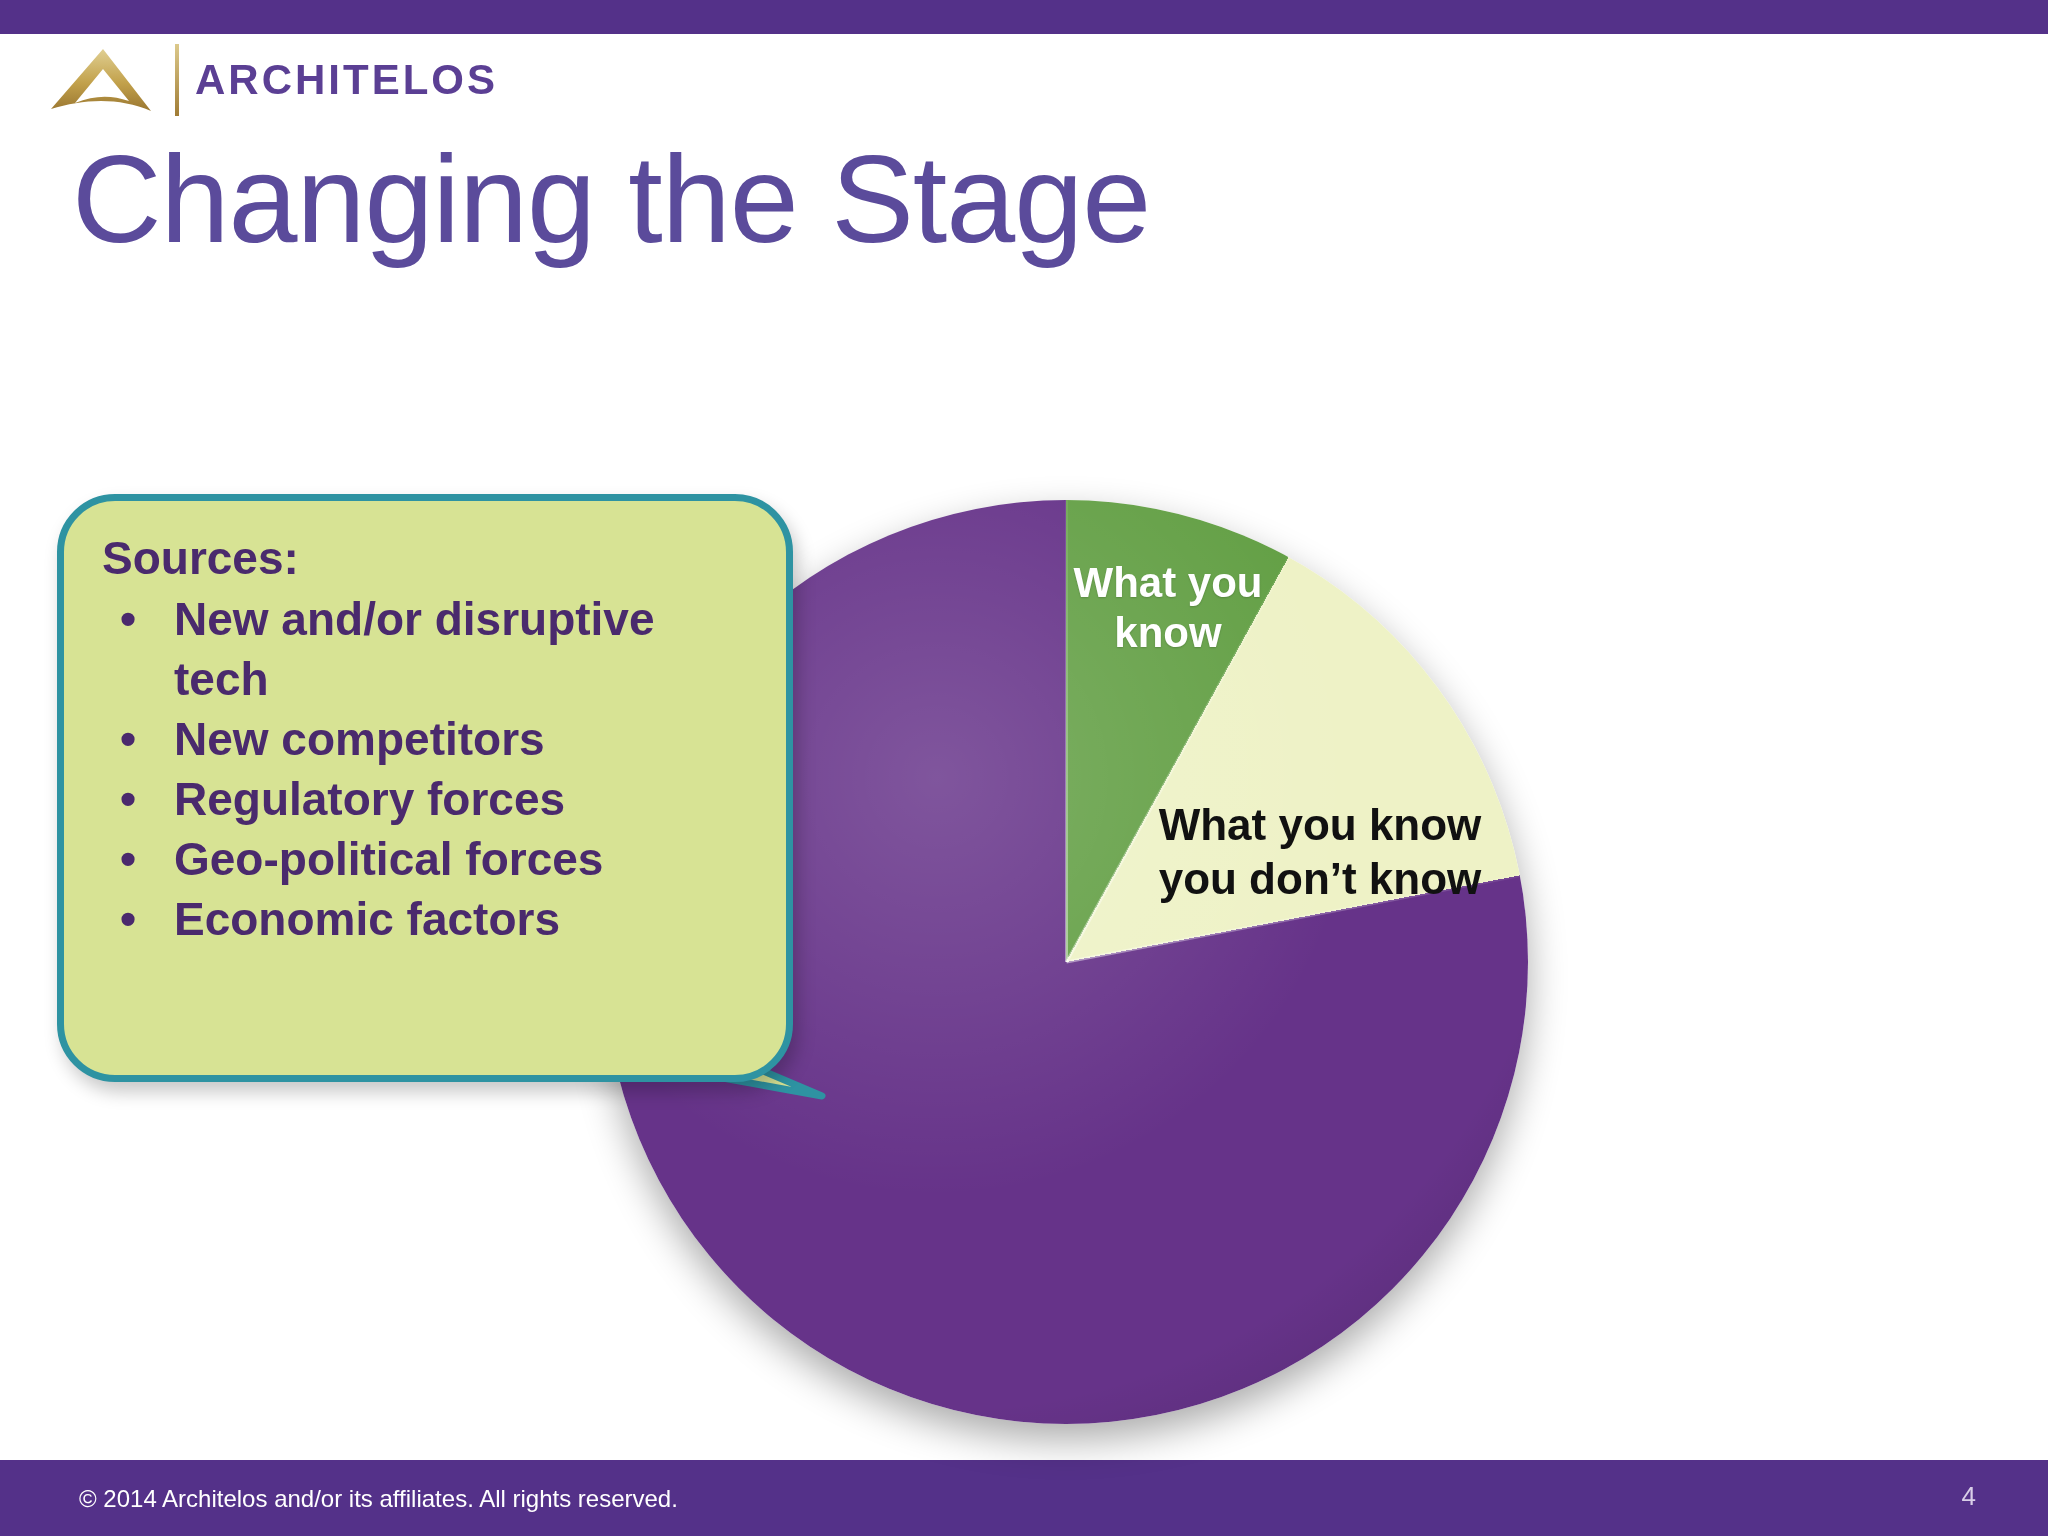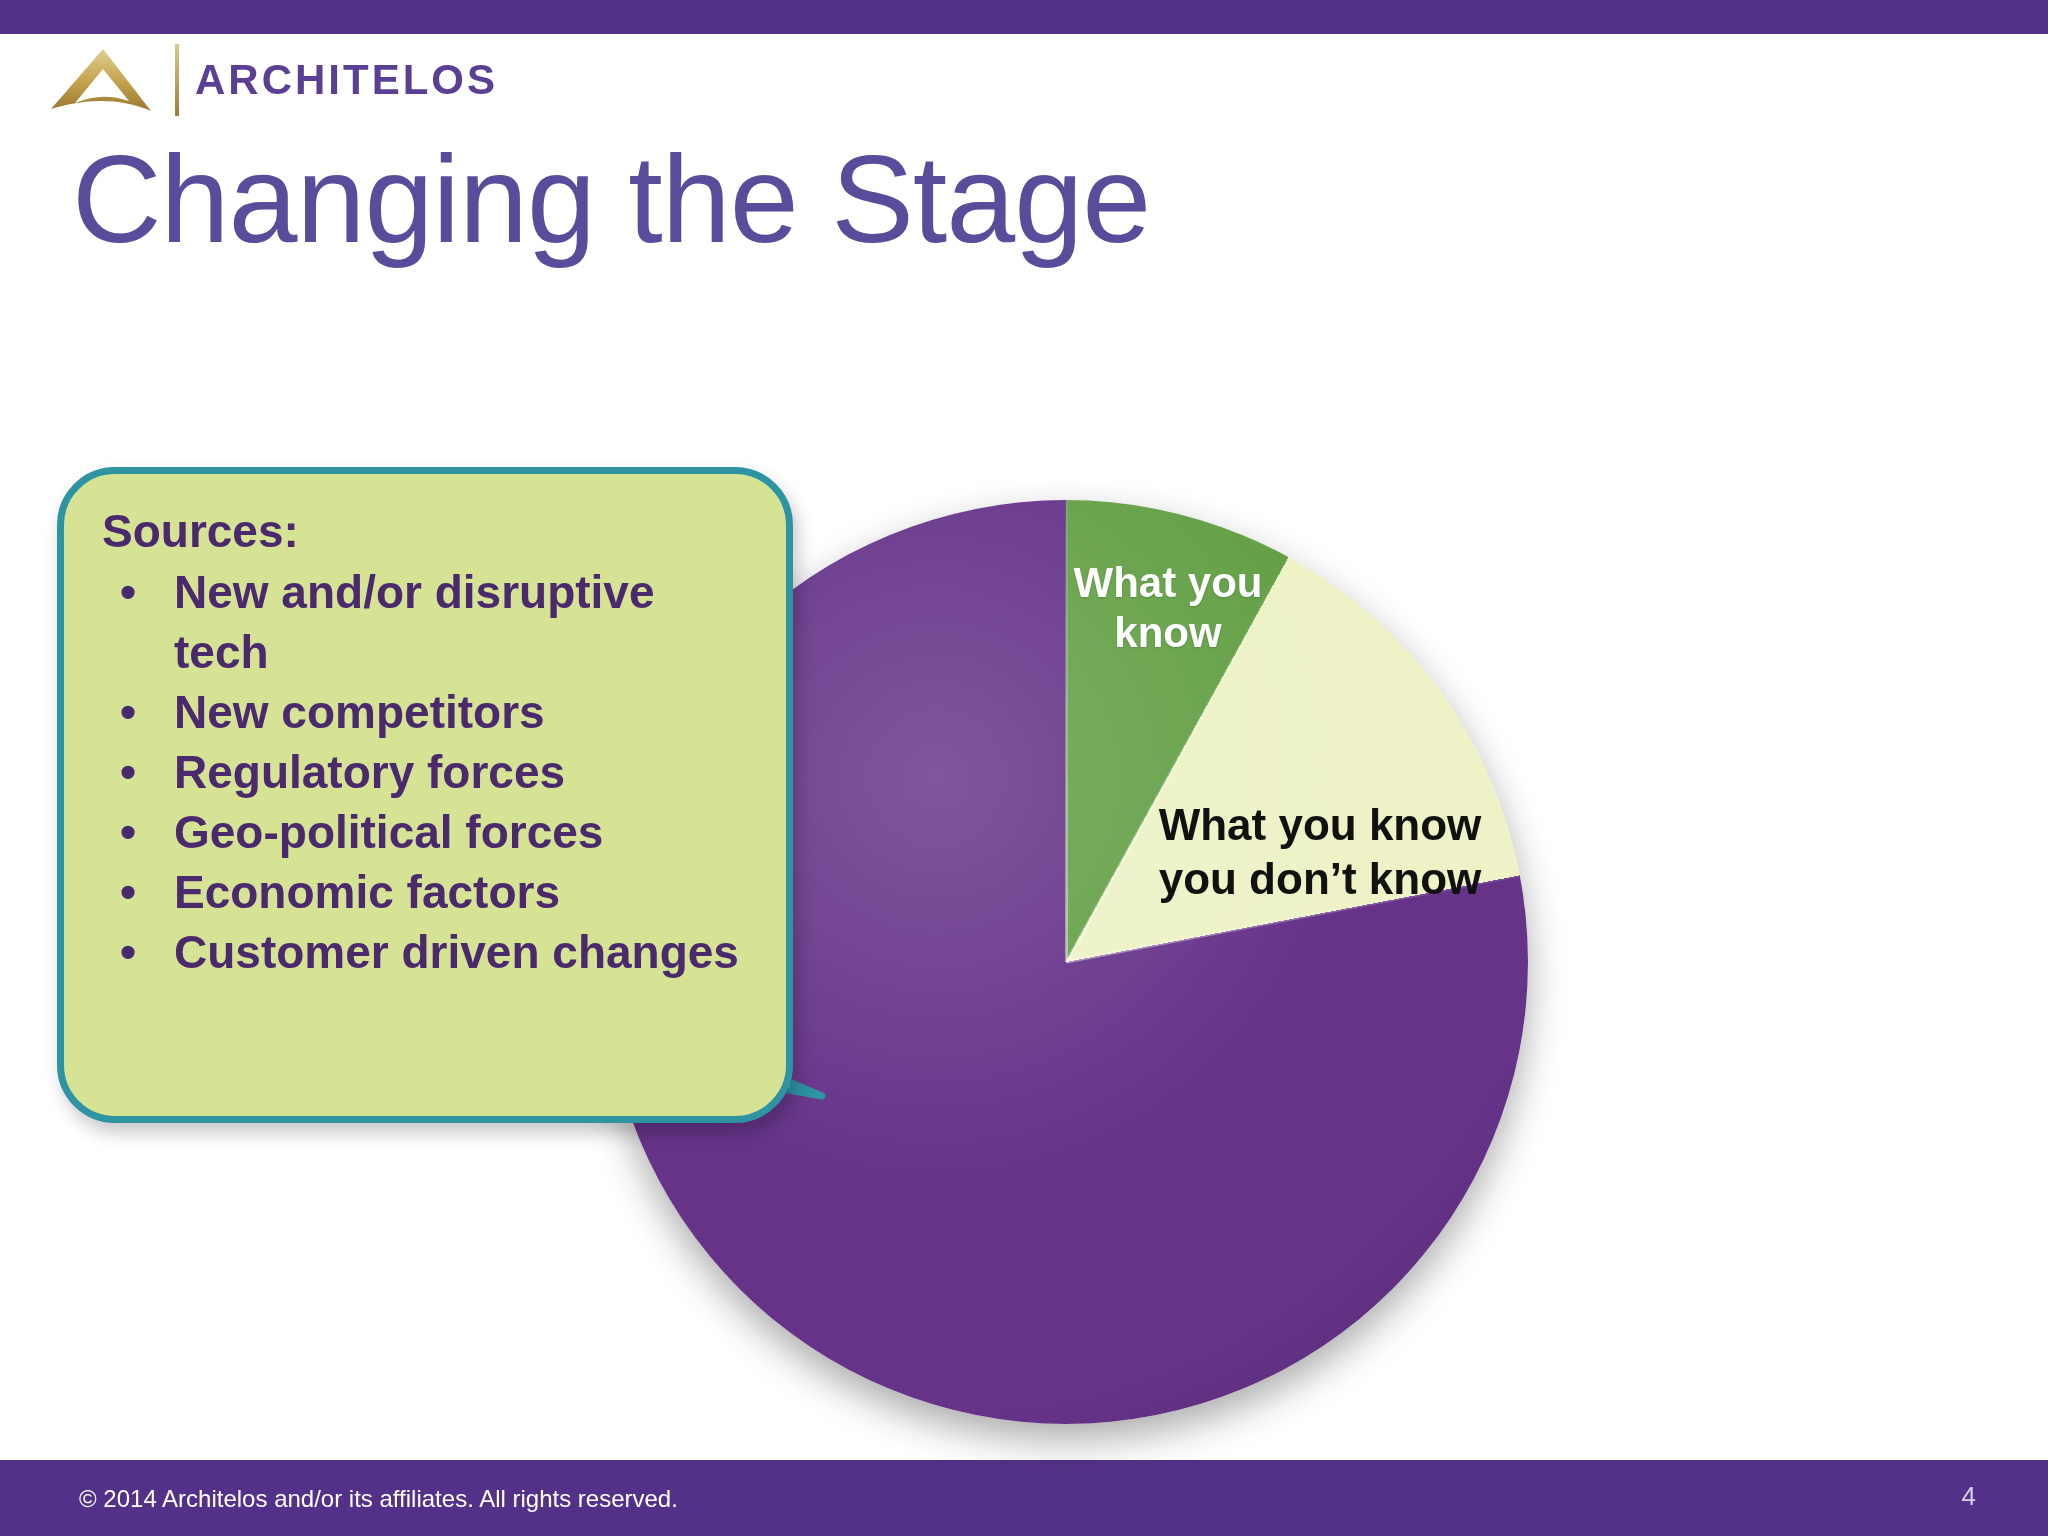--- a/index.html
+++ b/index.html
@@ -45,21 +45,21 @@
   .pie-label{
     position:absolute;z-index:2;text-align:center;font-weight:bold;white-space:pre-line;
     text-shadow:0 1px 2px rgba(0,0,0,.18);
   }
   .pie-label.green{left:1038px;top:558px;width:260px;font-size:42px;line-height:1.18;}
   .pie-label.cream{left:1070px;top:798px;width:500px;font-size:44px;line-height:1.22;text-shadow:none;}
   .pie-label.purple{left:710px;top:1040px;width:720px;font-size:54px;line-height:1.22;}
   
   .callout-tail{position:absolute;left:540px;top:990px;width:320px;height:140px;z-index:2;}
   .callout{
-    position:absolute;left:57px;top:467px;width:736px;height:656px;z-index:3;
+    position:absolute;left:57px;top:494px;width:736px;height:588px;z-index:3;
     background:var(--callout-fill);border:7px solid var(--callout-border);border-radius:58px;
     box-sizing:border-box;box-shadow:5px 10px 18px rgba(0,0,0,.22);
     color:var(--callout-text);
   }
   .callout-heading{margin:30px 0 2px 38px;font-size:46px;font-weight:bold;}
   .sources-list{margin:4px 0 0 0;padding:0 33px 0 38px;list-style:none;}
   .sources-list li{
     position:relative;padding-left:72px;font-size:46px;font-weight:bold;line-height:60px;
     white-space:pre-line;
   }
@@ -109,21 +109,20 @@
   </svg>
 
   <div class="callout">
     <div class="callout-heading">Sources:</div>
     <ul class="sources-list">
       <li>New and/or disruptive tech</li>
       <li>New competitors</li>
       <li>Regulatory forces</li>
       <li>Geo-political forces</li>
       <li>Economic factors</li>
-      <li>Customer driven changes</li>
     </ul>
   </div>
 
   <div class="footer-bar">
     <div class="copyright">© 2014 Architelos and/or its affiliates. All rights reserved.</div>
     <div class="page-number">4</div>
   </div>
 
 </div>
 

